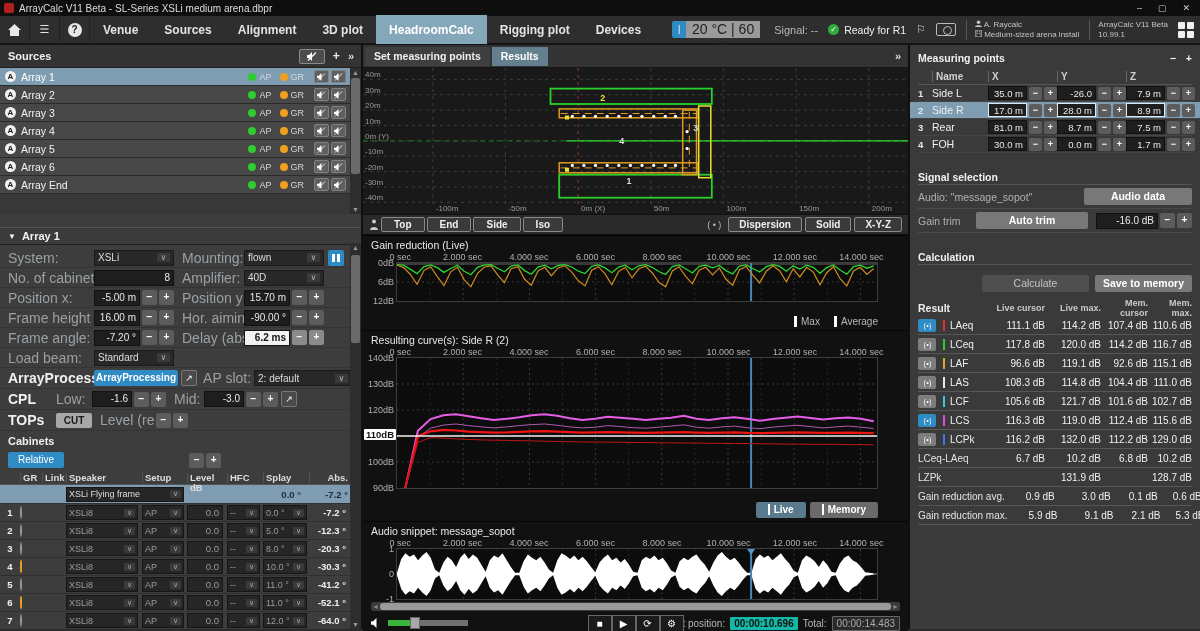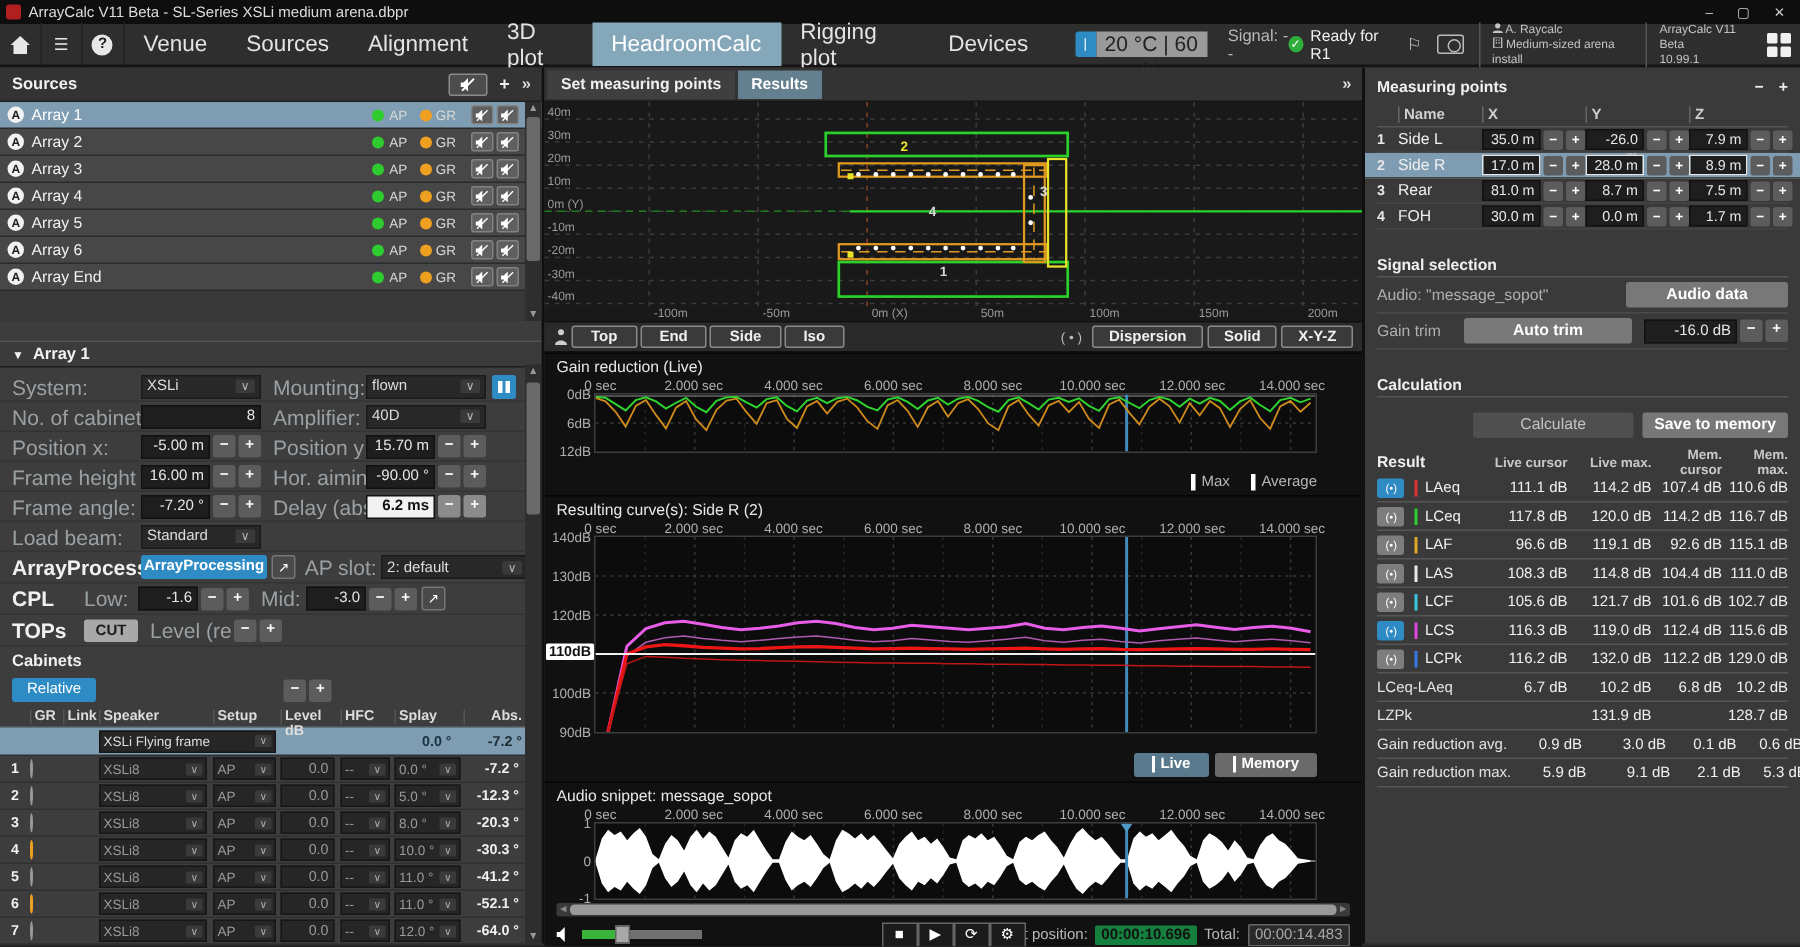--- a/index.html
+++ b/index.html
@@ -5,21 +5,21 @@
 *{margin:0;padding:0;box-sizing:border-box;font-family:"Liberation Sans",sans-serif}
 html,body{background:#1b1b1b}
 .app{position:relative;width:1200px;height:631px;overflow:hidden;background:#2b2b2b;color:#ddd;font-size:11px}
 
 .titlebar{height:16px;background:#0e0e0e;display:flex;align-items:center;padding:0 4px;font-size:10px;color:#ddd}
 .appico{width:10px;height:10px;background:#b02020;border-radius:2px;margin-right:5px;flex:none}
 .winbtns{margin-left:auto;display:flex;gap:16px;color:#cfcfcf;font-size:9px;padding-right:6px}
 
 .toolbar{height:29px;background:#2e2e2e;border-bottom:2px solid #141414;display:flex;align-items:center}
 .tbico{width:30px;height:29px;display:flex;align-items:center;justify-content:center;color:#e8e8e8;border-right:1px solid #222}
-.tab{height:29px;display:flex;align-items:center;padding:0 13px;color:#e3e3e3;font-weight:normal;font-size:15px}
+.tab{height:29px;display:flex;align-items:center;padding:0 13px;color:#e3e3e3;font-weight:bold;font-size:12px}
 .tab.active{background:#84a7ba;color:#fff}
 .thermo{display:flex;align-items:center;margin-left:18px}
 .thermo .tico{width:14px;height:17px;background:#2e8bc4;border-radius:2px 0 0 2px;color:#fff;text-align:center;line-height:17px;font-size:9px}
 .thermo .tval{width:74px;height:17px;background:#9a9a9a;color:#222;font-size:14px;text-align:center;line-height:17px}
 .sigtxt{color:#b8b8b8;margin-left:14px}
 .tright{margin-left:auto;display:flex;align-items:center;gap:10px;padding-right:6px}
 .ready{display:flex;align-items:center;gap:5px;color:#f0f0f0;font-size:10.5px}
 .gcheck{width:11px;height:11px;border-radius:50%;background:#2fae3c;color:#fff;font-size:8px;line-height:11px;text-align:center}
 .flagico{color:#cfcfcf;font-size:11px}
 .camico{width:20px;height:13px;border:1px solid #bbb;border-radius:2px;position:relative}
@@ -129,21 +129,21 @@
 .ascroll .thumb{position:absolute;left:9px;right:9px;top:1px;height:7px;background:#9a9a9a;border-radius:3px}
 .ascroll .ar{position:absolute;top:0;width:9px;height:9px;color:#888;font-size:7px;line-height:9px;text-align:center}
 .transport{height:22px;display:flex;align-items:center;padding:2px 8px 0 8px;gap:6px;color:#b8b8b8;font-size:10px}
 .vol{display:flex;align-items:center;position:relative;width:80px;height:12px}
 .vtrack{position:absolute;left:0;top:3px;width:80px;height:6px;background:#707070}
 .vfill{position:absolute;left:0;top:3px;width:24px;height:6px;background:#3bb43b}
 .vhandle{position:absolute;left:22px;top:0;width:10px;height:12px;background:#a8a8a8;border:1px solid #666}
 .tbgroup{position:absolute;left:50%;transform:translateX(-50%);display:flex}
 .tbtn{width:24px;height:17px;border:1px solid #666;color:#fff;font-size:10px;text-align:center;line-height:16px;background:#1b1b1b}
 .tpos{margin-left:auto;display:flex;align-items:center;gap:5px}
-.timebox{background:#15803d;color:#111;font-weight:bold;padding:1px 4px;border-radius:1px}
+.timebox{background:#14b8a6;color:#111;font-weight:bold;padding:1px 4px;border-radius:1px}
 .timebox.dim{background:#2a2a2a;color:#aaa;border:1px solid #666;font-weight:normal}
 
 .rhdr{height:20px;display:flex;align-items:center;font-weight:bold;color:#f0f0f0;padding-top:6px}
 .rhdr .sp{margin-left:auto;display:flex;gap:10px;color:#eee;font-weight:bold}
 .mth{display:flex;color:#cfcfcf;font-weight:bold;height:16px;align-items:center;border-bottom:1px solid #555;margin-top:4px;font-size:10px}
 .mth span{border-left:1px solid #666;padding-left:3px}
 .mn{width:14px;flex:none;border-left:none!important}.mname{width:56px;flex:none}.mcol{width:69px;flex:none}
 .mrow{display:flex;align-items:center;height:17px;border-bottom:1px solid #454545;padding:0}
 .mrow.sel{background:#7e9db2;margin:0 -8px;padding:0 8px}
 .mrow .n{width:14px;flex:none;color:#e8e8e8;font-weight:bold;font-size:9.5px}

